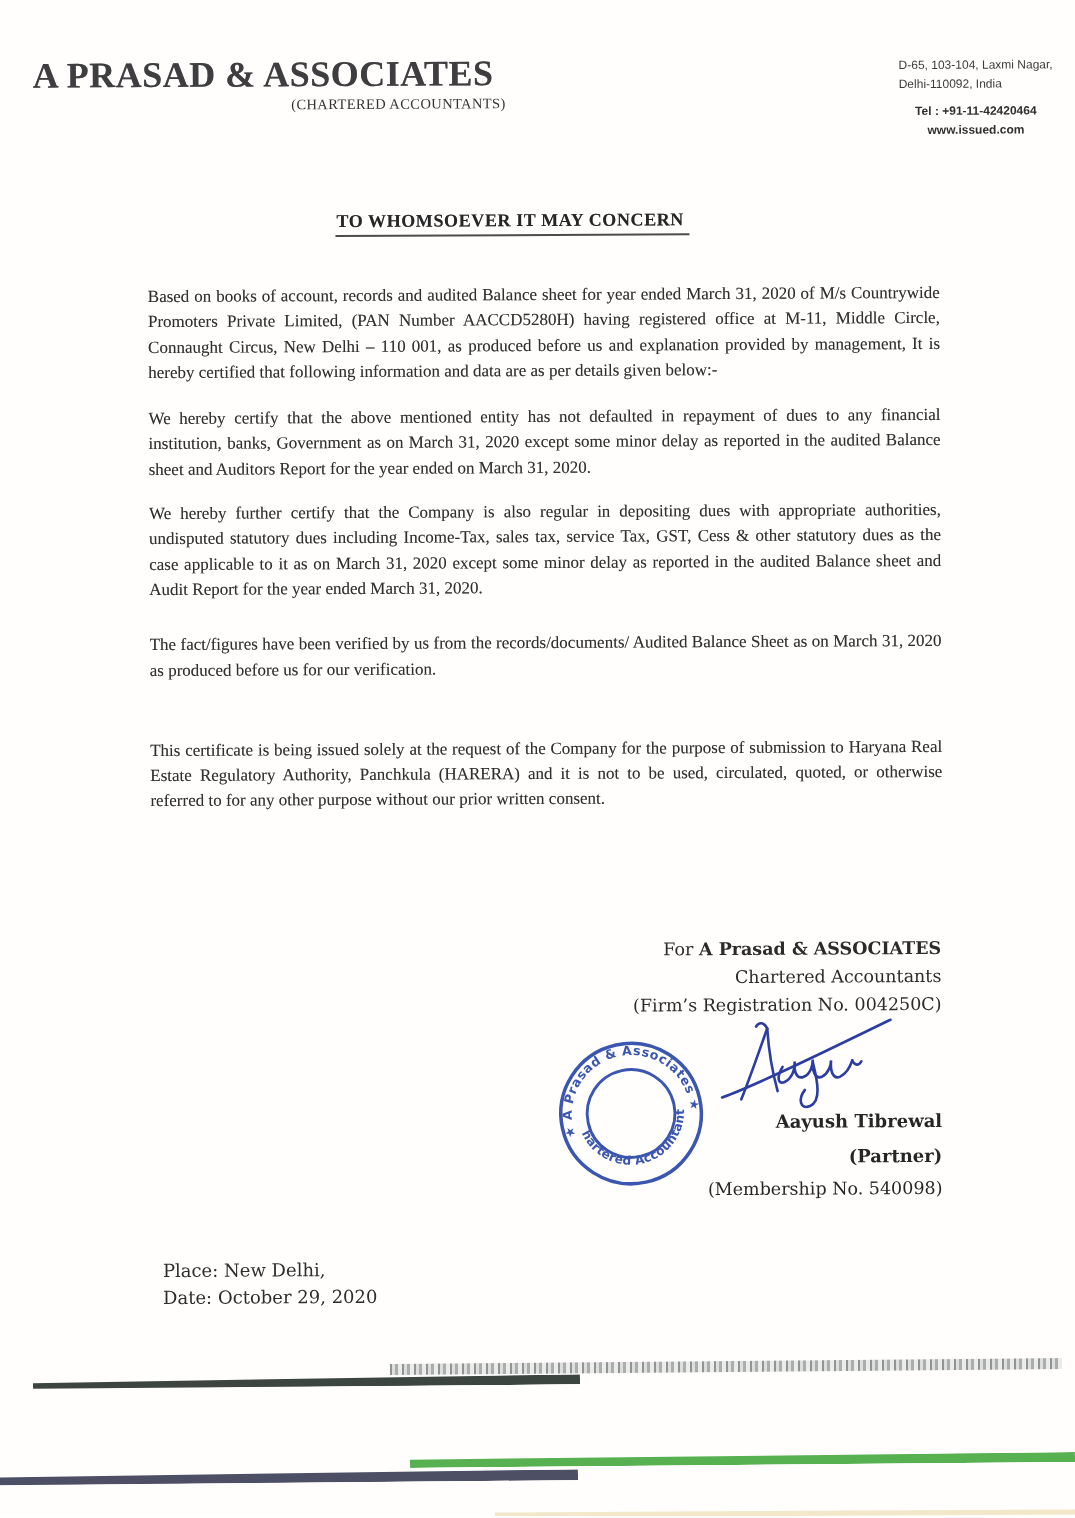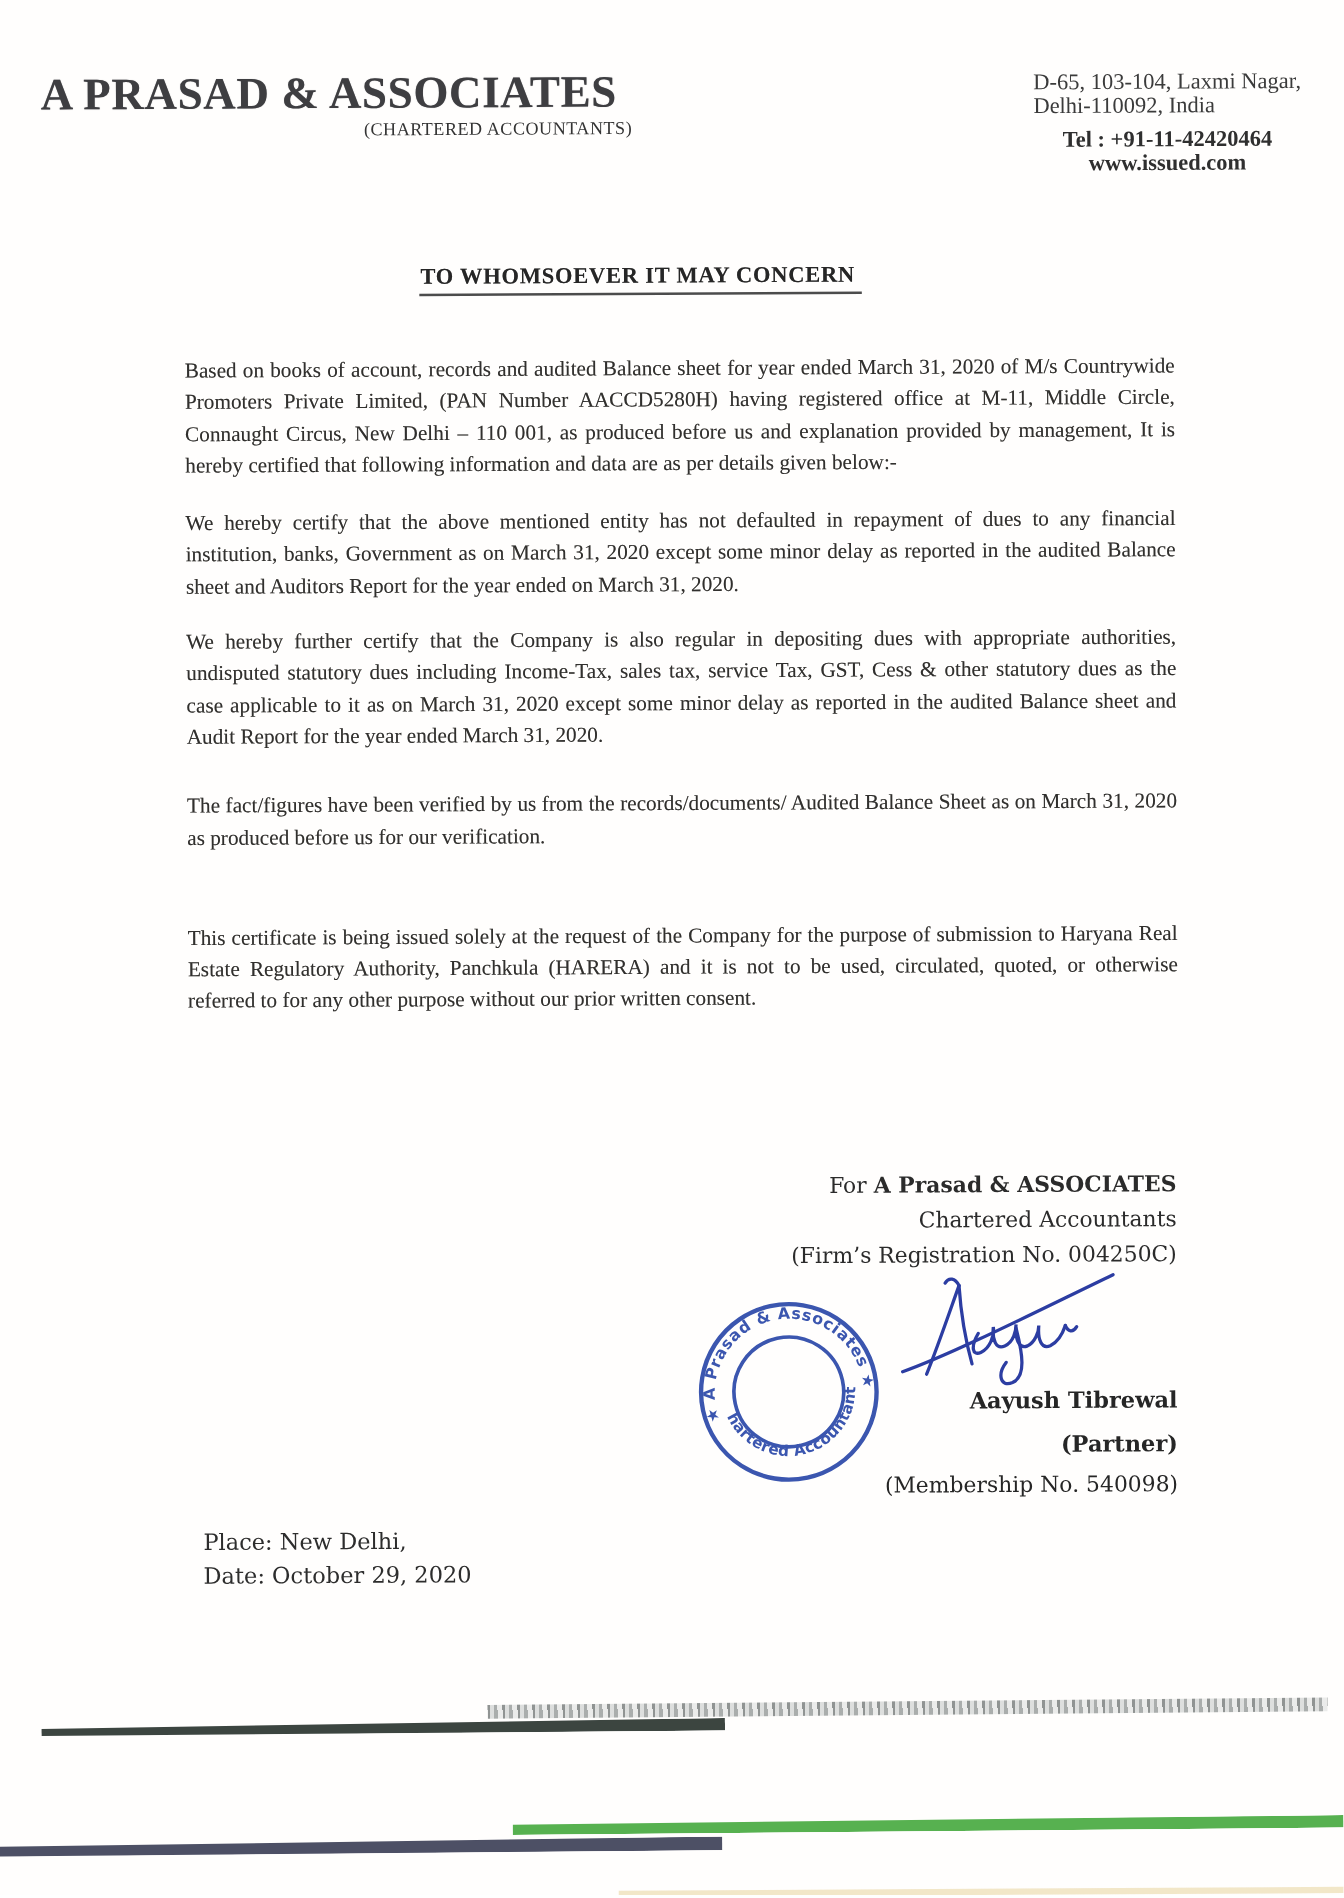--- a/index.html
+++ b/index.html
@@ -15,22 +15,22 @@
   .lh-firm {
     margin:0; font-size:36px; font-weight:bold; letter-spacing:0.5px;
     color:#3e3e41; font-family:"Liberation Serif", serif; white-space:nowrap;
     text-shadow:0 0 0.6px rgba(70,70,75,.55);
   }
   .lh-sub {
     text-align:right; font-size:14.5px; letter-spacing:0.4px; color:#343434;
     margin-top:1px; padding-right:3px;
   }
   .lh-address {
-    position:absolute; left:830px; top:58px;
-    font-family:Liberation Serif, serif; font-size:18px;
+    position:absolute; left:902px; top:58px;
+    font-family:Liberation Sans, sans-serif; font-size:12px;
     line-height:18.5px; color:#3b3b3b;
   }
   .lh-address .strong { font-weight:bold; color:#2f2f2f;text-align:center; }
   .lh-address .tel { margin-top:9px; }
 
   
   .doc-heading {
     position:absolute; left:338px; top:210px;
     font-size:18px; font-weight:bold; letter-spacing:0.6px; color:#262626;
     border-bottom:2.5px solid #4c4c4c; padding:0 5px 3px 1px;
@@ -62,21 +62,21 @@
   .signer .role { font-size:18px; font-weight:bold; margin-top:14px; }
   .signer .membership { font-size:17.5px; margin-top:12px; font-weight:normal; }
 
   .stamp { position:absolute; left:551px; top:1036px; width:156px; height:156px;
            transform:rotate(-12deg); opacity:0.92; }
   .stamp text { font-family:"DejaVu Sans", sans-serif; font-weight:bold; fill:#2b48a9; }
   .sig { position:absolute; left:710px; top:1011px; width:192px; height:102px; }
 
   
   .footer-block {
-    position:absolute; left:160px; top:1220px;
+    position:absolute; left:160px; top:1256px;
     font-family:"DejaVu Serif", serif; font-size:18px; line-height:26.5px; color:#2d2d2d;
   }
 
   
   .bar { position:absolute; }
   .bar-graytex {
     left:390px; top:1361px; width:672px; height:11px; transform:rotate(-0.5deg);
     background:
       repeating-linear-gradient(90deg,
         rgba(92,98,97,.85) 0 2px, rgba(178,183,182,.55) 2px 5px,

